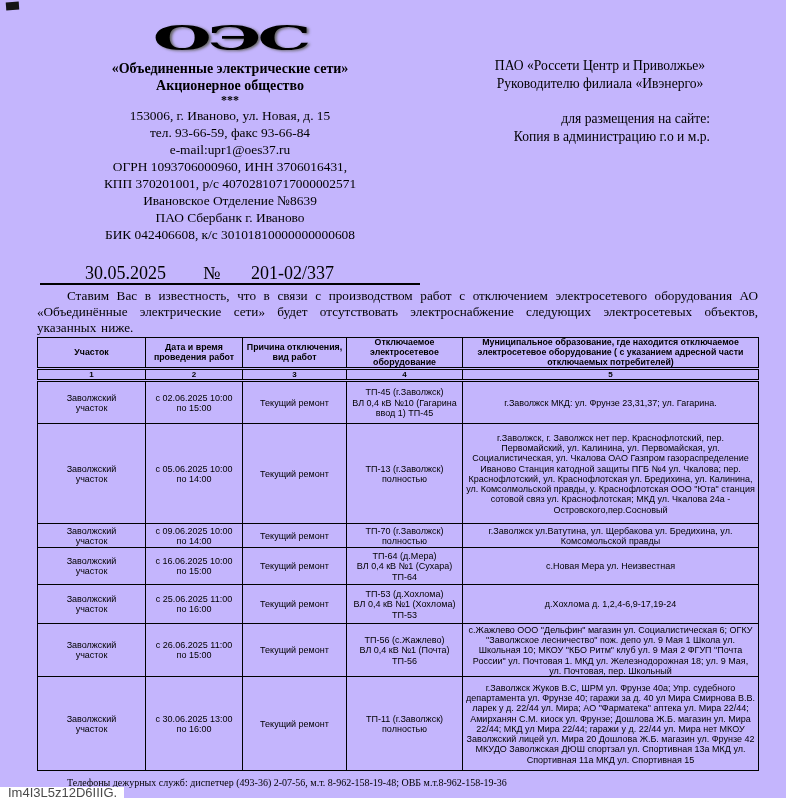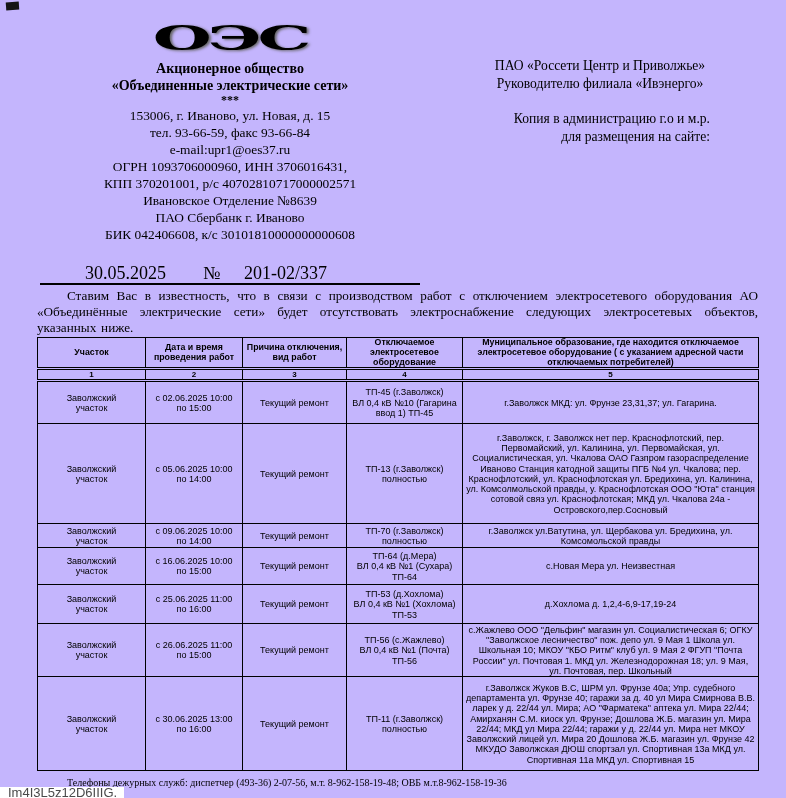--- a/index.html
+++ b/index.html
@@ -13,21 +13,21 @@
         letter-spacing:-2px;transform:scaleX(2.05);transform-origin:50% 50%;
         text-shadow:1px 1px 2px #666;margin-bottom:4px;}
   .org-line{font-weight:700;font-size:14px;line-height:17px;}
   .stars{font-weight:700;font-size:12px;line-height:13px;}
   .addr-line{font-size:13.4px;line-height:17px;}
   
   .date-row{position:absolute;left:40px;top:263px;width:380px;height:20px;
             border-bottom:2px solid #000;font-size:18px;}
   .date-row .d{position:absolute;left:45px;top:0;}
   .date-row .n{position:absolute;left:163px;top:0;}
-  .date-row .no{position:absolute;left:204px;top:0;}
+  .date-row .no{position:absolute;left:211px;top:0;}
   
   .recipient{position:absolute;left:440px;top:57px;width:320px;text-align:center;
              font-size:13.6px;line-height:18px;}
   .copyblock{position:absolute;left:440px;top:110px;width:270px;text-align:right;
              font-size:13.6px;line-height:18px;}
   
   .intro{position:absolute;left:37px;top:288px;width:721px;font-size:13.2px;line-height:15.8px;
          text-align:justify;text-indent:30px;word-spacing:1.5px;}
   
   table.outage{position:absolute;left:37px;top:337px;width:721px;border-collapse:collapse;
@@ -46,22 +46,22 @@
 </style>
 </head>
 <body>
 
 <div class="page">
 
   <div class="corner-mark"></div>
 
   <div class="lh-left">
     <div class="logo">ОЭС</div>
+    <div class="org-line">«Объединенные электрические сети»</div>
     <div class="org-line">Акционерное общество</div>
-    <div class="org-line">«Объединенные электрические сети»</div>
     <div class="stars">***</div>
     <div class="addr-line">153006, г. Иваново, ул. Новая, д. 15</div>
     <div class="addr-line">тел. 93-66-59, факс 93-66-84</div>
     <div class="addr-line">e-mail:upr1@oes37.ru</div>
     <div class="addr-line">ОГРН 1093706000960, ИНН  3706016431,</div>
     <div class="addr-line">КПП 370201001,  р/с 40702810717000002571</div>
     <div class="addr-line">Ивановское Отделение №8639</div>
     <div class="addr-line">ПАО Сбербанк г. Иваново</div>
     <div class="addr-line">БИК 042406608, к/с 30101810000000000608</div>
   </div>
@@ -70,22 +70,22 @@
     <span class="d">30.05.2025</span>
     <span class="n">№</span>
     <span class="no">201-02/337</span>
   </div>
 
   <div class="recipient">
     <div>ПАО «Россети Центр и Приволжье»</div>
     <div>Руководителю филиала «Ивэнерго»</div>
   </div>
   <div class="copyblock">
+    <div>для размещения на сайте:</div>
     <div>Копия в администрацию г.о и м.р.</div>
-    <div>для размещения на сайте:</div>
   </div>
 
   <div class="intro">Ставим Вас в известность, что в связи с производством работ с отключением электросетевого оборудования АО «Объединённые электрические сети» будет отсутствовать электроснабжение следующих электросетевых объектов, указанных ниже.</div>
 
   <table class="outage">
     <colgroup>
       <col style="width:108px">
         <col style="width:97px">
         <col style="width:104px">
       <col style="width:116px">

